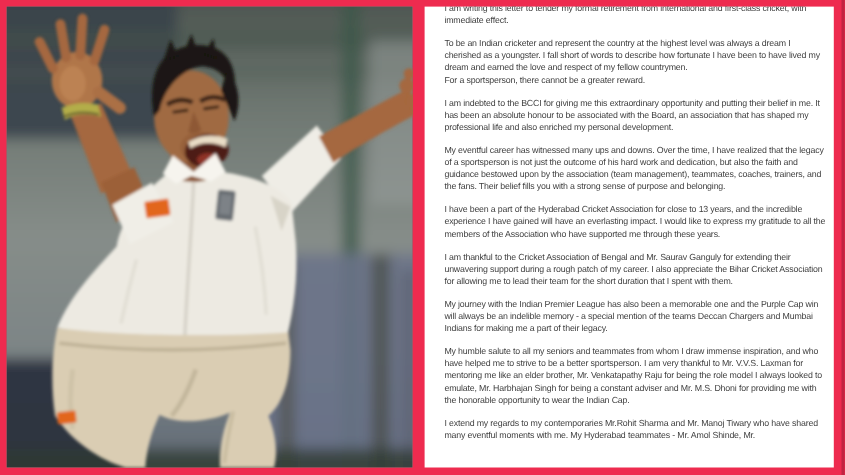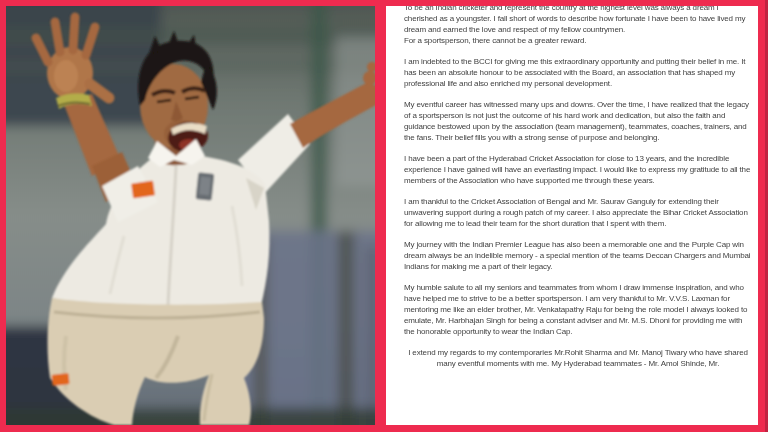--- a/index.html
+++ b/index.html
@@ -31,21 +31,21 @@
     padding:0 6px 0 18px;
     color:#3f3f3f;
     font-size:8px;
     letter-spacing:-0.15px;
     line-height:11px;
   }
   .letter-body p{
     margin:0 0 10px 0;
     white-space:pre-line;
   }
-  .letter-body p:last-child{margin-top:6px;text-align:center;}
+  .letter-body p:last-child{margin-top:6px;}
 </style>
 </head>
 <body>
 
 <div class="frame">
   <div class="edge-shade"></div>
 
   <div class="photo-panel">
     <svg viewBox="0 0 369 419" preserveAspectRatio="none" role="img" aria-label="Cricketer in white kit appealing with both arms raised, mouth open, orange sponsor patches on shirt and trousers, blurred stadium background">
       <defs>
@@ -129,24 +129,25 @@
         <path d="M172,330 Q162,358 150,372" stroke="#bcb095" stroke-width="4" fill="none" opacity="0.8"></path>
         <path d="M206,368 Q200,395 198,415" stroke="#c2b69a" stroke-width="3" fill="none" opacity="0.8"></path>
         <path d="M60,330 Q56,360 60,384" stroke="#c6ba9e" stroke-width="4" fill="none" opacity="0.6"></path>
         <rect x="46" y="368" width="17" height="11" rx="1.5" fill="#e2661c" transform="rotate(-6 54 373)"></rect>
       </g>
     </svg>
   </div>
 
   <div class="letter-page">
     <div class="letter-body">
+        <p>I am writing this letter to tender my formal retirement from international and first-class cricket, with immediate effect.</p>
         <p>To be an Indian cricketer and represent the country at the highest level was always a dream I cherished as a youngster. I fall short of words to describe how fortunate I have been to have lived my dream and earned the love and respect of my fellow countrymen.
 For a sportsperson, there cannot be a greater reward.</p>
         <p>I am indebted to the BCCI for giving me this extraordinary opportunity and putting their belief in me. It has been an absolute honour to be associated with the Board, an association that has shaped my professional life and also enriched my personal development.</p>
         <p>My eventful career has witnessed many ups and downs. Over the time, I have realized that the legacy of a sportsperson is not just the outcome of his hard work and dedication, but also the faith and guidance bestowed upon by the association (team management), teammates, coaches, trainers, and the fans. Their belief fills you with a strong sense of purpose and belonging.</p>
         <p>I have been a part of the Hyderabad Cricket Association for close to 13 years, and the incredible experience I have gained will have an everlasting impact. I would like to express my gratitude to all the members of the Association who have supported me through these years.</p>
         <p>I am thankful to the Cricket Association of Bengal and Mr. Saurav Ganguly for extending their unwavering support during a rough patch of my career.  I also appreciate the Bihar Cricket Association for allowing me to lead their team for the short duration that I spent with them.</p>
-        <p>My journey with the Indian Premier League has also been a memorable one and the Purple Cap win dream always be an indelible memory - a special mention of the teams Deccan Chargers and Mumbai Indians for making me a part of their legacy.</p>
+        <p>My journey with the Indian Premier League has also been a memorable one and the Purple Cap win will always be an indelible memory - a special mention of the teams Deccan Chargers and Mumbai Indians for making me a part of their legacy.</p>
         <p>My humble salute to all my seniors and teammates from whom I draw immense inspiration, and who have helped me to strive to be a better sportsperson. I am very thankful to Mr. V.V.S. Laxman for mentoring me like an elder brother, Mr. Venkatapathy Raju for being the role model I always looked to emulate, Mr. Harbhajan Singh for being a constant adviser and Mr. M.S. Dhoni for providing me with the honorable opportunity to wear the Indian Cap.</p>
         <p>I extend my regards to my contemporaries Mr.Rohit Sharma and Mr. Manoj Tiwary who have shared many eventful moments with me. My Hyderabad teammates - Mr. Amol Shinde, Mr.</p>
       </div>
   </div>
 </div>
 
 </body></html>

